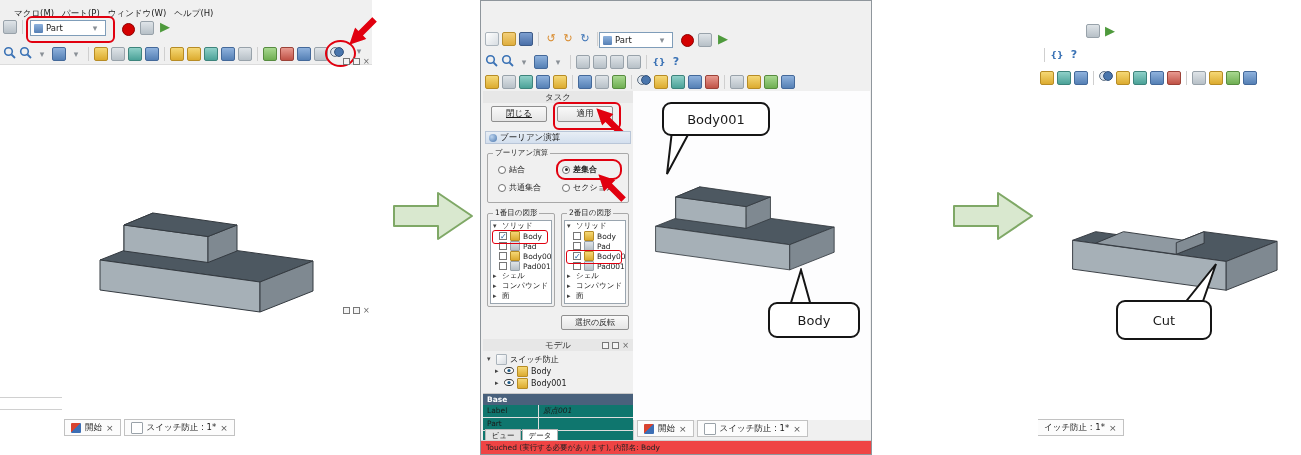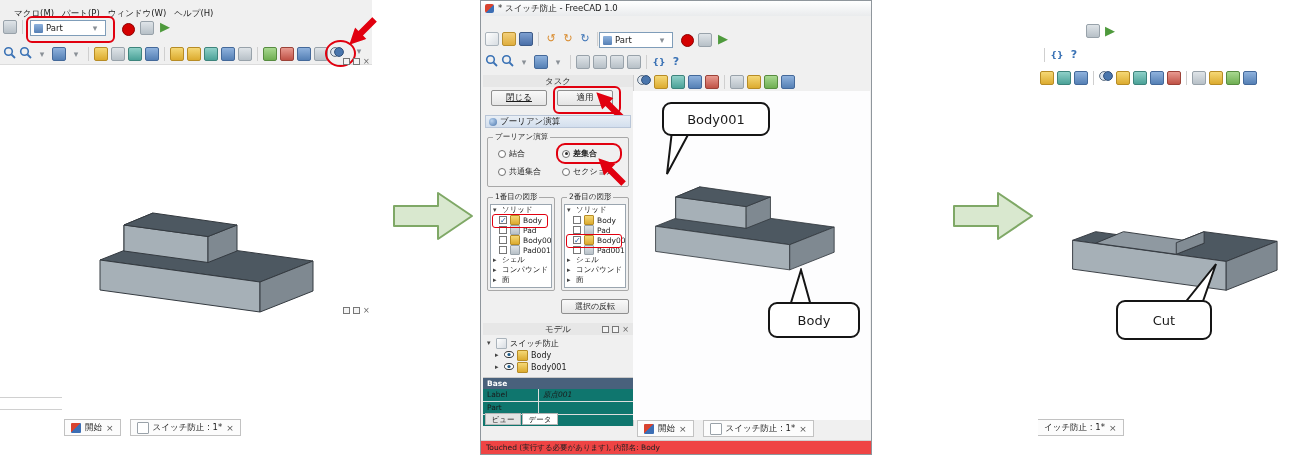--- a/index.html
+++ b/index.html
@@ -28,21 +28,21 @@
   .red-dot{width:11px;height:11px;border-radius:50%;background:#d40000;border:1px solid #8e0000;flex:0 0 auto;}
   .red-ring{position:absolute;border:2px solid #e1000f;border-radius:6px;pointer-events:none;}
   .red-arrow{position:absolute;width:36px;height:16px;background:#e1000f;clip-path:polygon(0 30%,55% 30%,55% 0,100% 50%,55% 100%,55% 70%,0 70%);}
   .dockbtns{position:absolute;display:flex;align-items:center;gap:3px;color:#666;font-size:8px;}
   .dockbtns .sq{width:5px;height:5px;border:1px solid #777;background:#f4f4f4;}
   
   .fc-window{position:absolute;left:480px;top:0;width:390px;height:453px;border:1px solid #8f969c;background:#f0f0f0;}
   .titlebar{position:absolute;left:0;top:0;right:0;height:15px;background:linear-gradient(#ffffff,#e9ebed);display:flex;align-items:center;gap:4px;padding-left:4px;font-size:8.5px;}
   .fc-logo{width:9px;height:9px;border-radius:2px;background:linear-gradient(135deg,#d8432f 55%,#3c6eb4 55%);}
   .menubar{position:absolute;left:0;top:15px;right:0;height:13px;background:#f0f0f0;display:flex;align-items:center;}
-  .dock{position:absolute;left:2px;top:74px;width:150px;height:351px;background:#f0f0f0;border-right:1px solid #cfcfcf;}
+  .dock{position:absolute;left:2px;top:90px;width:150px;height:351px;background:#f0f0f0;border-right:1px solid #cfcfcf;}
   .dock-header{position:absolute;left:0;right:0;height:12px;background:#e7e7e7;text-align:center;font-size:8.5px;line-height:12px;color:#333;}
   .btn{display:flex;align-items:center;justify-content:center;background:linear-gradient(#f9f9f9,#e5e5e5);border:1px solid #8f8f8f;border-radius:2px;font-size:8.5px;box-sizing:border-box;position:absolute;}
   .section-head{position:absolute;display:flex;align-items:center;gap:3px;background:linear-gradient(#e8eef5,#d3dfee);border:1px solid #b9c6d8;font-size:8.5px;padding:0 3px;box-sizing:border-box;}
   .sec-ico{width:8px;height:8px;border-radius:50%;background:radial-gradient(circle at 35% 35%,#bcd4ef,#4a76ad);}
   .gbox{position:absolute;border:1px solid #a8a8a8;border-radius:2px;box-sizing:border-box;}
   .legend{position:absolute;top:-6px;left:5px;background:#f0f0f0;padding:0 2px;font-size:7.5px;line-height:10px;white-space:nowrap;}
   .radio{position:absolute;display:flex;align-items:center;gap:3px;font-size:8px;white-space:nowrap;}
   .rb{width:8px;height:8px;border-radius:50%;border:1px solid #707070;background:#fff;position:relative;box-sizing:border-box;flex:0 0 auto;}
   .radio.on .rb::after{content:"";position:absolute;inset:1.5px;background:#2c2c2c;border-radius:50%;}
   .slist{position:absolute;left:2px;top:6px;right:2px;bottom:2px;background:#fff;border:1px solid #9aa5af;overflow:hidden;}
@@ -55,21 +55,21 @@
   .pg{position:absolute;left:0;right:0;background:#0f766e;border-top:1px solid #c9c9c9;}
   .pg-head{height:11px;background:#49617c;color:#fff;font-size:7.5px;line-height:11px;padding-left:4px;font-weight:bold;}
   .pg-row{display:flex;height:12px;font-size:7.5px;border-bottom:1px solid #dedede;}
   .pg-key{width:56px;border-right:1px solid #dedede;padding:1px 10px 0 4px;box-sizing:border-box;}
   .pg-val{flex:1;padding:1px 0 0 4px;font-style:italic;}
   .mini-tab{position:absolute;height:12px;font-size:7.5px;line-height:12px;text-align:center;border:1px solid #b5b5b5;background:#e4e4e4;box-sizing:border-box;}
   .mini-tab.active{background:#fff;}
   .statusbar{position:absolute;left:0;right:0;bottom:0;height:13px;background:#ef4444;border-top:1px solid #d2d2d2;font-size:7.5px;line-height:13px;padding-left:5px;color:#222;}
   .viewport{position:absolute;left:152px;top:90px;right:1px;height:329px;background:#fdfdfe;}
   
-  .tabbar{position:absolute;display:flex;align-items:flex-end;gap:9px;}
+  .tabbar{position:absolute;display:flex;align-items:flex-end;gap:3px;}
   .dtab{display:flex;align-items:center;gap:4px;background:#fcfcfc;border:1px solid #c2c2c2;height:17px;padding:0 6px;font-size:8.5px;white-space:nowrap;box-sizing:border-box;}
   .dtab .tico{width:10px;height:10px;border-radius:1px;flex:0 0 auto;}
   .tico-start{background:linear-gradient(135deg,#d8432f 50%,#3c6eb4 50%);}
   .tico-doc{background:#fff;border:1px solid #9aa2a9;}
   .tclose{color:#555;font-size:9px;}
   
   .callout{position:absolute;background:#fff;border:2px solid #151515;border-radius:9px;display:flex;align-items:center;justify-content:center;font-size:13px;}
   
   .toolbars-bg{position:absolute;background:#f0f0f0;border-bottom:1px solid #dcdcdc;}
 </style>
@@ -176,24 +176,20 @@
         <span class="tclose">×</span>
       </div>
     </div>
   </div>
 
   <svg class="abs" style="left:392px;top:190px;" width="84" height="52" viewBox="0 0 84 52">
     <polygon points="2,16 46,16 46,3 80,26 46,49 46,36 2,36" fill="#d9e8cf" stroke="#7fa866" stroke-width="2" stroke-linejoin="round"></polygon>
   </svg>
 
   <div class="fc-window">
-    <div class="titlebar">
-      <span class="fc-logo"></span>
-      <span>* スイッチ防止 - FreeCAD 1.0</span>
-    </div>
 
     <div class="tb" style="left:4px;top:31px;">
       <span class="ti c-doc"></span>
       <span class="ti c-folder"></span>
       <span class="ti c-save"></span>
       <span class="sep"></span>
       <span class="glyph g-orange">↺</span>
       <span class="glyph g-orange">↻</span>
       <span class="glyph g-blue">↻</span>
       <span class="sep"></span>

